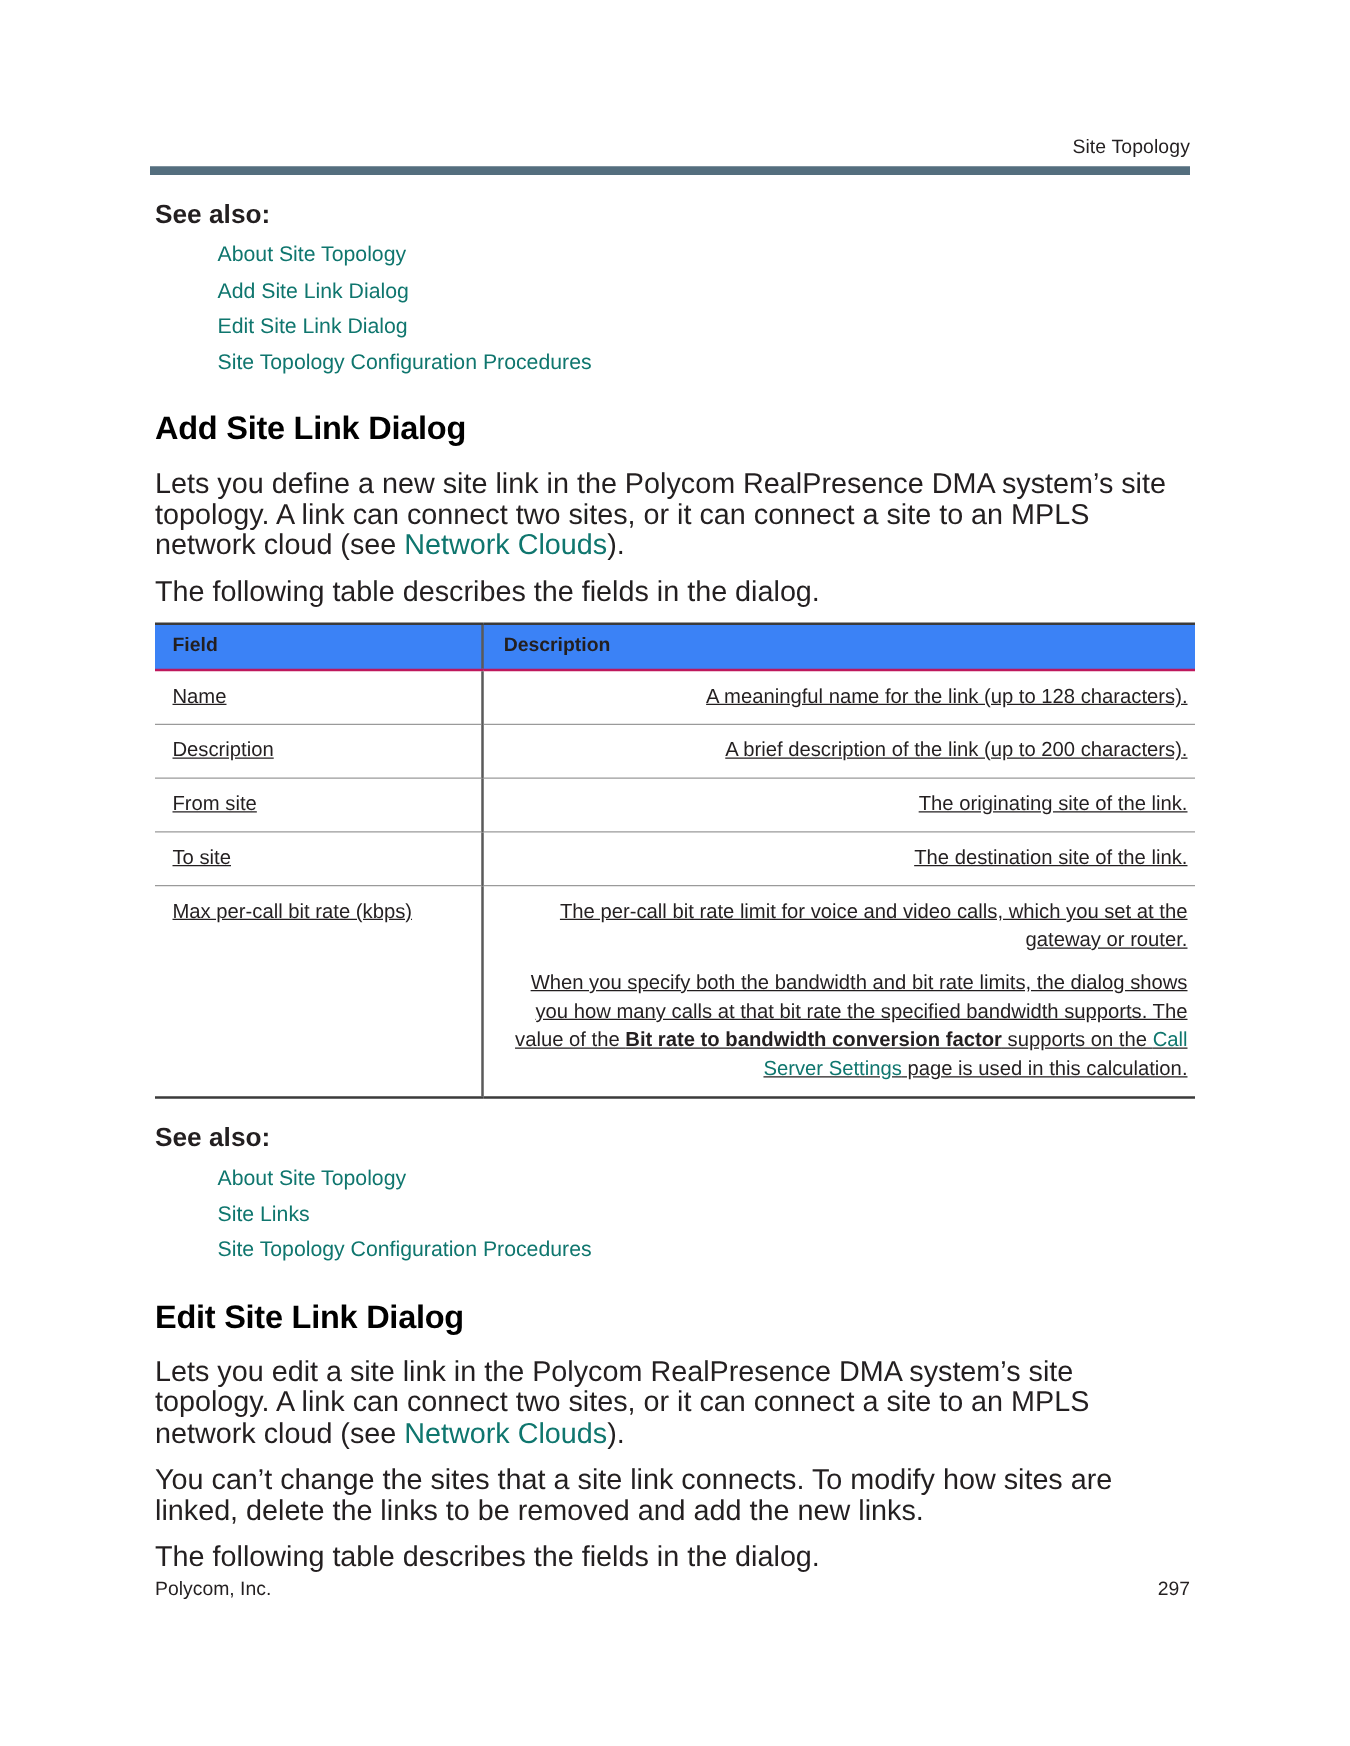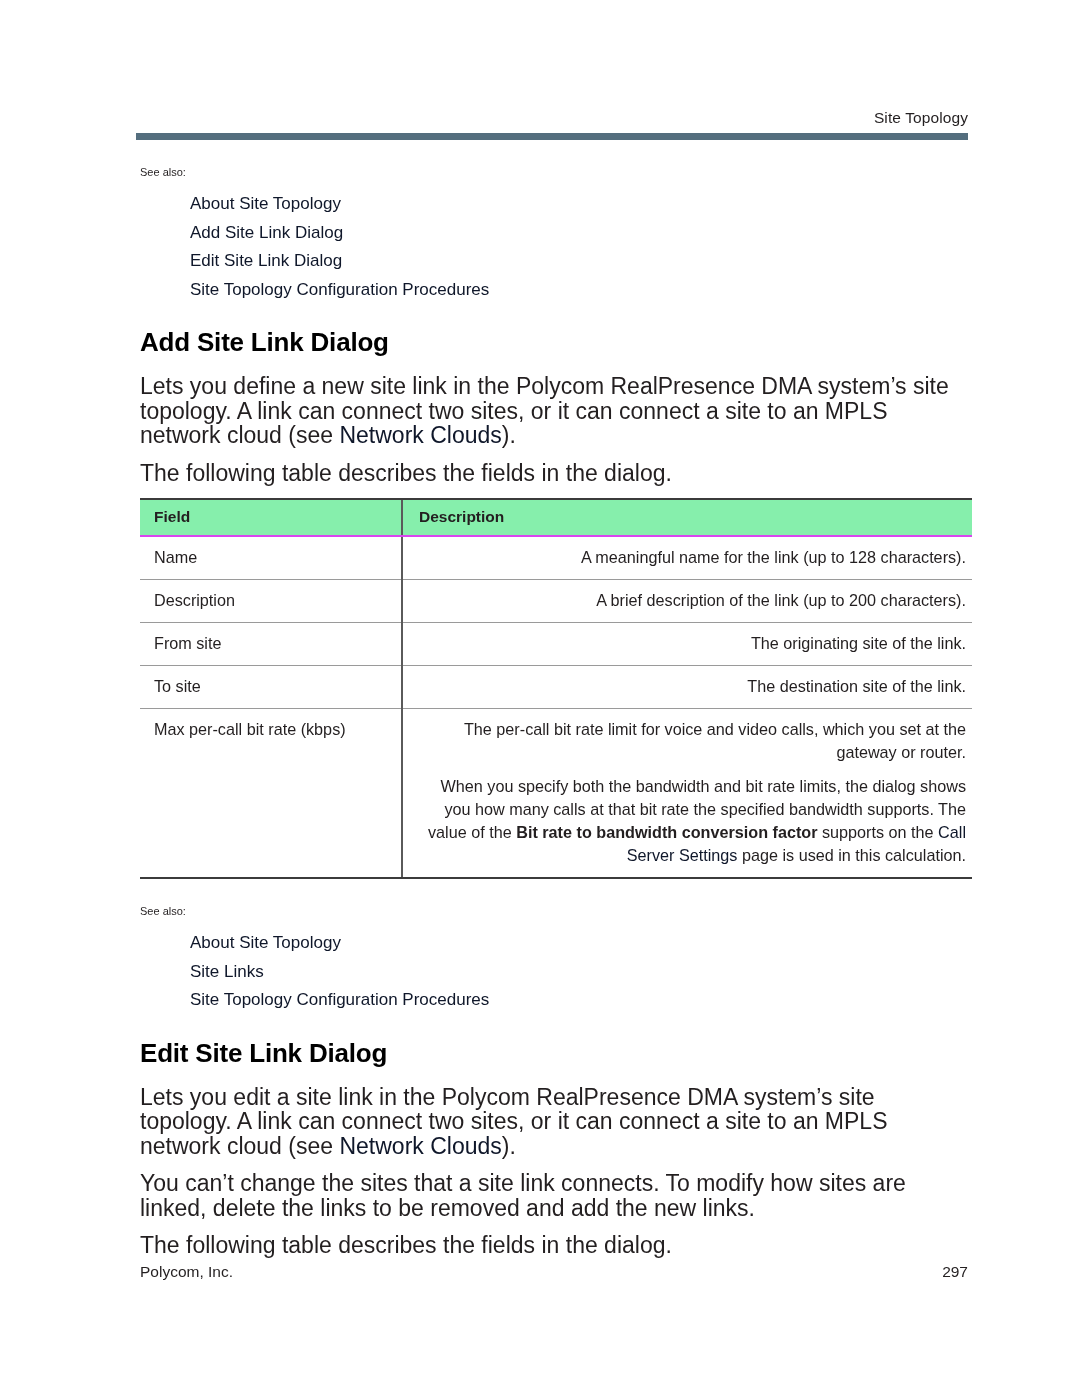--- a/index.html
+++ b/index.html
@@ -11,21 +11,21 @@
     width: 1080px;
     height: 1397px;
     font-family: "Liberation Sans", sans-serif;
     color: #000000;
     position: relative;
     overflow: hidden;
   }
 
   .page {
     position: absolute;
-    left: 16px; top: 0;
+    left: 0; top: 0;
     width: 1000px;
     height: 1397px;
     box-sizing: border-box;
   }
 
   
   .page-header {
     position: absolute;
     left: 120px;
     top: 108px;
@@ -47,38 +47,39 @@
 
   
   .content {
     position: absolute;
     left: 124px;
     top: 160px;
     width: 830px;
   }
 
   .see-also-label {
-    font-size: 11px;
+    font-size: 21px;
     line-height: 24px;
     color: #231f20;
     margin: 0 0 6px 0;
+    font-weight: bold;
   }
 
   .link-list {
     list-style: none;
     margin: 0;
     padding: 0 0 0 50px;
   }
   .link-list li {
     font-size: 17px;
     line-height: 28.5px;
     color: #2c2ccc;
   }
   .xref {
-    color: #0f172a;
+    color: #0f766e;
     text-decoration: none;
     cursor: pointer;
   }
 
   h1.section-title {
     font-size: 26px;
     line-height: 32px;
     font-weight: bold;
     color: #000000;
     margin: 22px 0 16px 0;
@@ -96,42 +97,43 @@
   table.field-table {
     border-collapse: collapse;
     width: 832px;
     margin: 8px 0 0 0;
     table-layout: fixed;
   }
   table.field-table col.c1 { width: 262px; }
   table.field-table col.c2 { width: 570px; }
 
   table.field-table thead th {
-    background: #86efac;
+    background: #3b82f6;
     font-size: 15.5px;
     font-weight: bold;
     color: #231f20;
     text-align: left;
     padding: 8px 0 9px 14px;
     border-top: 2px solid #3b3b3b;
-    border-bottom: 2px solid #d946ef;
+    border-bottom: 2px solid #be185d;
     vertical-align: middle;
   }
   table.field-table thead th.col-desc {
     border-left: 2px solid #5a5a5a;
     padding-left: 16px;
   }
 
   table.field-table tbody td {
     font-size: 16.2px;
     line-height: 23px;
     color: #231f20;
     padding: 9px 10px 10px 14px;
     border-bottom: 1px solid #9a9a9a;
     vertical-align: top;
+    text-decoration: underline;
   }
   table.field-table tbody td.col-desc {
     border-left: 2px solid #5a5a5a;
     padding-left: 16px;
     padding-right: 6px;
   }
   table.field-table tbody tr:last-child td {
     border-bottom: 2px solid #3b3b3b;
   }
   td.col-desc p {

